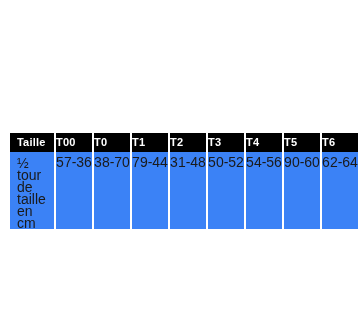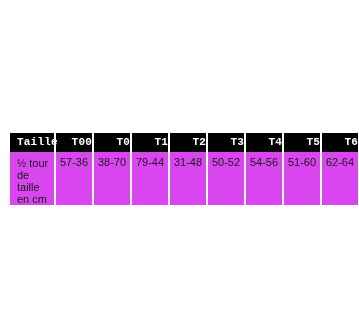--- a/index.html
+++ b/index.html
@@ -37,49 +37,49 @@
     table-layout: fixed;
     margin: 0;
     padding: 0;
   }
 
   
   table.size-table col.col-label { width: 44px; }
   table.size-table col.col-size  { width: 36px; }
 
   
-  thead tr { height: 19px; font-family: Liberation Mono, monospace; }
+  thead tr { height: 19px; }
 
   thead th {
     background: #000000;
     color: #ffffff;
     font-weight: bold;
     font-size: 11px;
     line-height: 19px;
     height: 19px;
     padding: 0;
     margin: 0;
-    text-align: right;
+    text-align: left;
     vertical-align: middle;
     letter-spacing: 0.2px;
     white-space: nowrap;
   }
 
   thead th.label-head {
     text-align: left;
     padding-left: 7px;
   }
 
   
   tbody tr { height: 45px; }
 
   tbody td {
-    background: #d946ef;
+    background: #3b82f6;
     color: #1a1a1a;
-    font-size: 11px;
+    font-size: 14px;
     line-height: 11px;
     height: 45px;
     padding: 0;
     margin: 0;
     text-align: center;
     vertical-align: top;
     padding-top: 5px;
     white-space: nowrap;
   }
 
@@ -134,20 +134,20 @@
             <span class="label-line">½ tour</span>
             <span class="label-line">de taille</span>
             <span class="label-line">en cm</span>
           </td>
           <td>57-36</td>
           <td>38-70</td>
           <td>79-44</td>
           <td>31-48</td>
           <td>50-52</td>
           <td>54-56</td>
-          <td>51-60</td>
+          <td>90-60</td>
           <td>62-64</td>
         </tr>
       </tbody>
     </table>
   </div>
 
 </div>
 
 </body></html>

